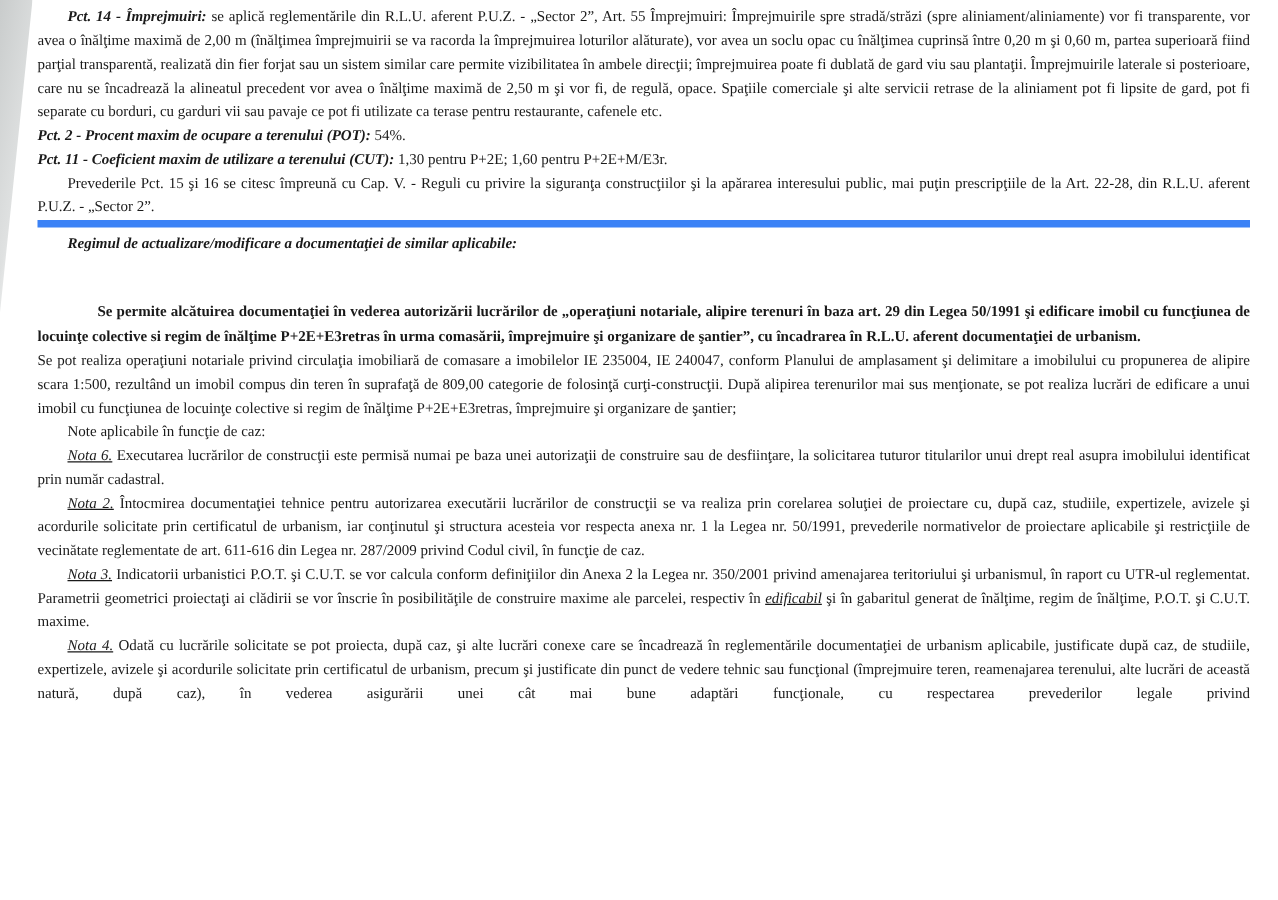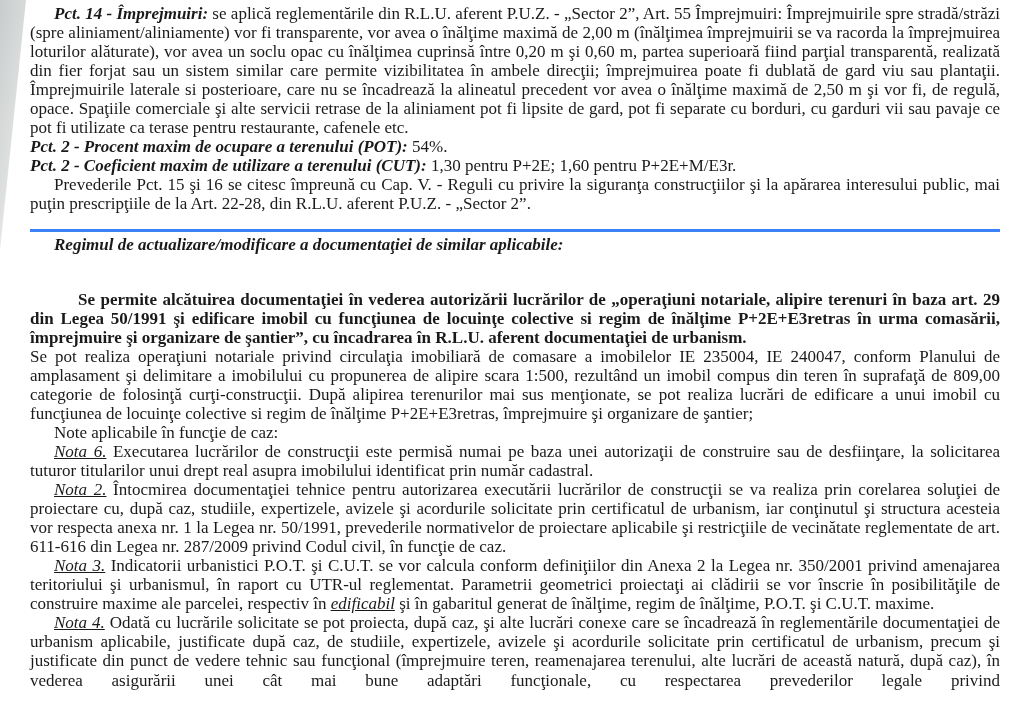--- a/index.html
+++ b/index.html
@@ -9,45 +9,45 @@
     font-family:"Liberation Serif", "DejaVu Serif", serif;
     color:#1a1a1a;
   }
   .curl {
     position:absolute; left:0; top:0; width:40px; height:260px;
     background:linear-gradient(100deg, #c9cccc 0%, #dfe1e1 45%, rgba(255,255,255,0) 70%);
     clip-path:polygon(0 0, 26px 0, 0 250px);
   }
   .page {
     position:absolute; left:30px; top:4px; width:970px;
-    font-size:17px; line-height:19.05px;
+    font-size:12px; line-height:19.05px;
     text-align:justify;
   }
   p { margin:0; }
   .ind { text-indent:24px; }
   .ind2 { text-indent:48px;margin-top:36px; }
   .bi { font-weight:bold; font-style:italic; }
   .b { font-weight:bold; }
   .i { font-style:italic;text-decoration:underline; }
   .u { text-decoration:underline; font-style:italic; }
-  .underline-par { border-bottom:3px solid #3b82f6; padding-bottom:15px; margin-bottom:3px; }
+  .underline-par { border-bottom:6px solid #3b82f6; padding-bottom:1px; margin-bottom:3px; }
   .just-all { text-align-last:justify; }
 </style>
 </head>
 <body>
 
 <div class="curl"></div>
 
 <div class="page">
 
   <p class="ind"><span class="bi">Pct. 14 - Împrejmuiri:</span><span> se aplică reglementările din R.L.U. aferent P.U.Z. - „Sector 2”, Art. 55 Împrejmuiri: Împrejmuirile spre stradă/străzi (spre aliniament/aliniamente) vor fi transparente, vor avea o înălţime maximă de 2,00 m (înălţimea împrejmuirii se va racorda la împrejmuirea loturilor alăturate), vor avea un soclu opac cu înălţimea cuprinsă între 0,20 m şi 0,60 m, partea superioară fiind parţial transparentă, realizată din fier forjat sau un sistem similar care permite vizibilitatea în ambele direcţii; împrejmuirea poate fi dublată de gard viu sau plantaţii. Împrejmuirile laterale si posterioare, care nu se încadrează la alineatul precedent vor avea o înălţime maximă de 2,50 m şi vor fi, de regulă, opace. Spaţiile comerciale şi alte servicii retrase de la aliniament pot fi lipsite de gard, pot fi separate cu borduri, cu garduri vii sau pavaje ce pot fi utilizate ca terase pentru restaurante, cafenele etc.</span></p>
 
   <p><span class="bi">Pct. 2 - Procent maxim de ocupare a terenului (POT):</span><span> 54%.</span></p>
 
-  <p><span class="bi">Pct. 2 - Coeficient maxim de utilizare a terenului (CUT):</span><span> 1,30 pentru P+2E; 1,60 pentru P+2E+M/E3r.</span></p>
+  <p><span class="bi">Pct. 11 - Coeficient maxim de utilizare a terenului (CUT):</span><span> 1,30 pentru P+2E; 1,60 pentru P+2E+M/E3r.</span></p>
 
   <p class="ind underline-par">Prevederile Pct. 15 şi 16 se citesc împreună cu Cap. V. - Reguli cu privire la siguranţa construcţiilor şi la apărarea interesului public, mai puţin prescripţiile de la Art. 22-28, din R.L.U. aferent P.U.Z. - „Sector 2”.</p>
 
   <p class="ind bi">Regimul de actualizare/modificare a documentaţiei de similar aplicabile:</p>
 
   <p class="ind2 b">Se permite alcătuirea documentaţiei în vederea autorizării lucrărilor de „operaţiuni notariale, alipire terenuri în baza art. 29 din Legea 50/1991 şi edificare imobil cu funcţiunea de locuinţe colective si regim de înălţime P+2E+E3retras în urma comasării, împrejmuire şi organizare de şantier”, cu încadrarea în R.L.U. aferent documentaţiei de urbanism.</p>
 
   <p>Se pot realiza operaţiuni notariale privind circulaţia imobiliară de comasare a imobilelor IE 235004, IE 240047, conform Planului de amplasament şi delimitare a imobilului cu propunerea de alipire scara 1:500, rezultând un imobil compus din teren în suprafaţă de 809,00 categorie de folosinţă curţi-construcţii. După alipirea terenurilor mai sus menţionate, se pot realiza lucrări de edificare a unui imobil cu funcţiunea de locuinţe colective si regim de înălţime P+2E+E3retras, împrejmuire şi organizare de şantier;</p>
 
   <p class="ind">Note aplicabile în funcţie de caz:</p>

